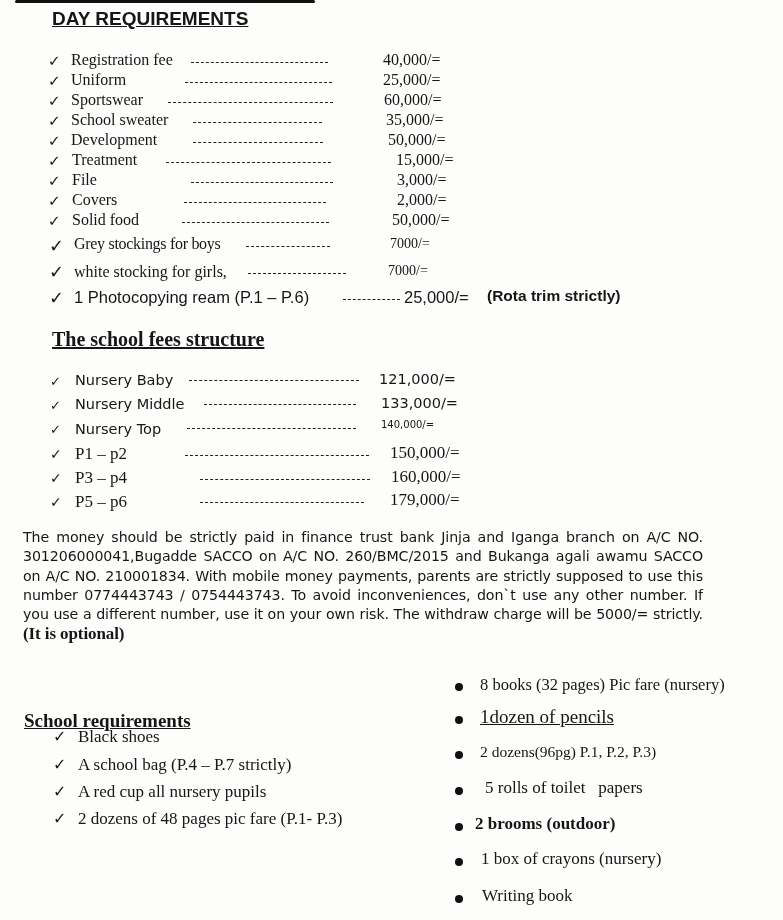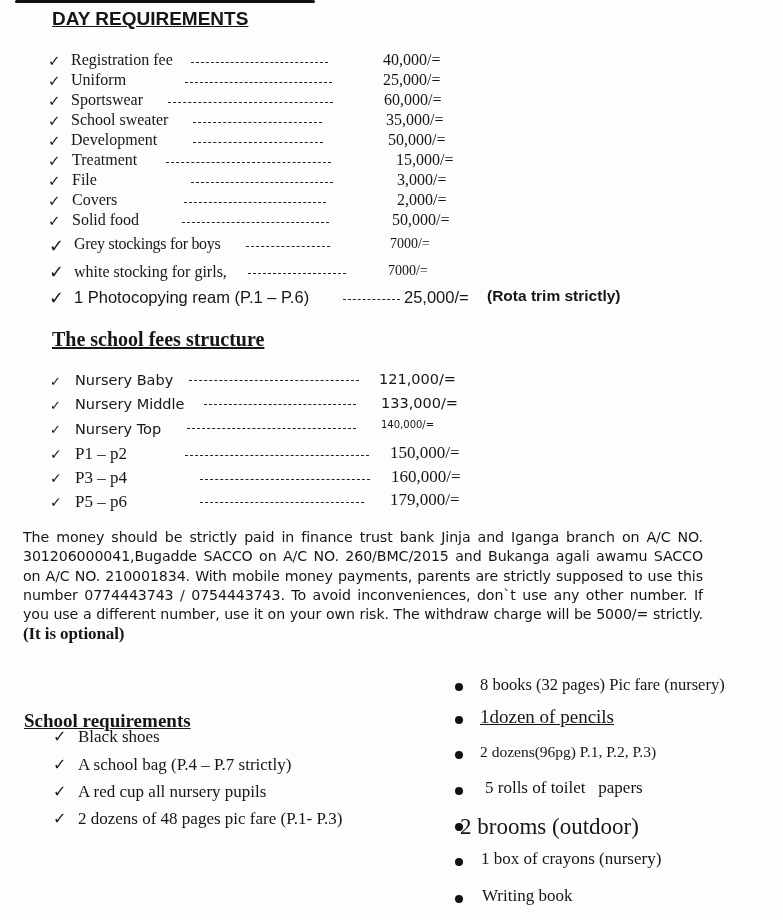--- a/index.html
+++ b/index.html
@@ -148,18 +148,18 @@
 <div>
   <div class="bullet" style="left:455px;top:683px;"></div>
   <span class="lbl" style="left:480px;top:675px;font-size:16.5px;">8 books (32 pages) Pic fare (nursery)</span>
   <div class="bullet" style="left:455px;top:716px;"></div>
   <span class="lbl" style="left:480px;top:706px;font-size:19px;text-decoration:underline;">1dozen of pencils</span>
   <div class="bullet" style="left:455px;top:751px;"></div>
   <span class="lbl" style="left:480px;top:743px;font-size:15.5px;">2 dozens(96pg) P.1, P.2, P.3)</span>
   <div class="bullet" style="left:455px;top:787px;"></div>
   <span class="lbl" style="left:485px;top:778px;font-size:17px;white-space:pre;">5 rolls of toilet   papers</span>
   <div class="bullet" style="left:455px;top:823px;"></div>
-  <span class="lbl" style="left:460px;top:814px;font-size:23px;">2 brooms (outdoor)</span>
+  <span class="lbl" style="left:475px;top:814px;font-size:17px;font-weight:bold;">2 brooms (outdoor)</span>
   <div class="bullet" style="left:455px;top:858px;"></div>
   <span class="lbl" style="left:481px;top:849px;font-size:17px;">1 box of crayons (nursery)</span>
   <div class="bullet" style="left:455px;top:895px;"></div>
   <span class="lbl" style="left:482px;top:886px;font-size:17px;">Writing book</span>
 </div>
 
 </body></html>

